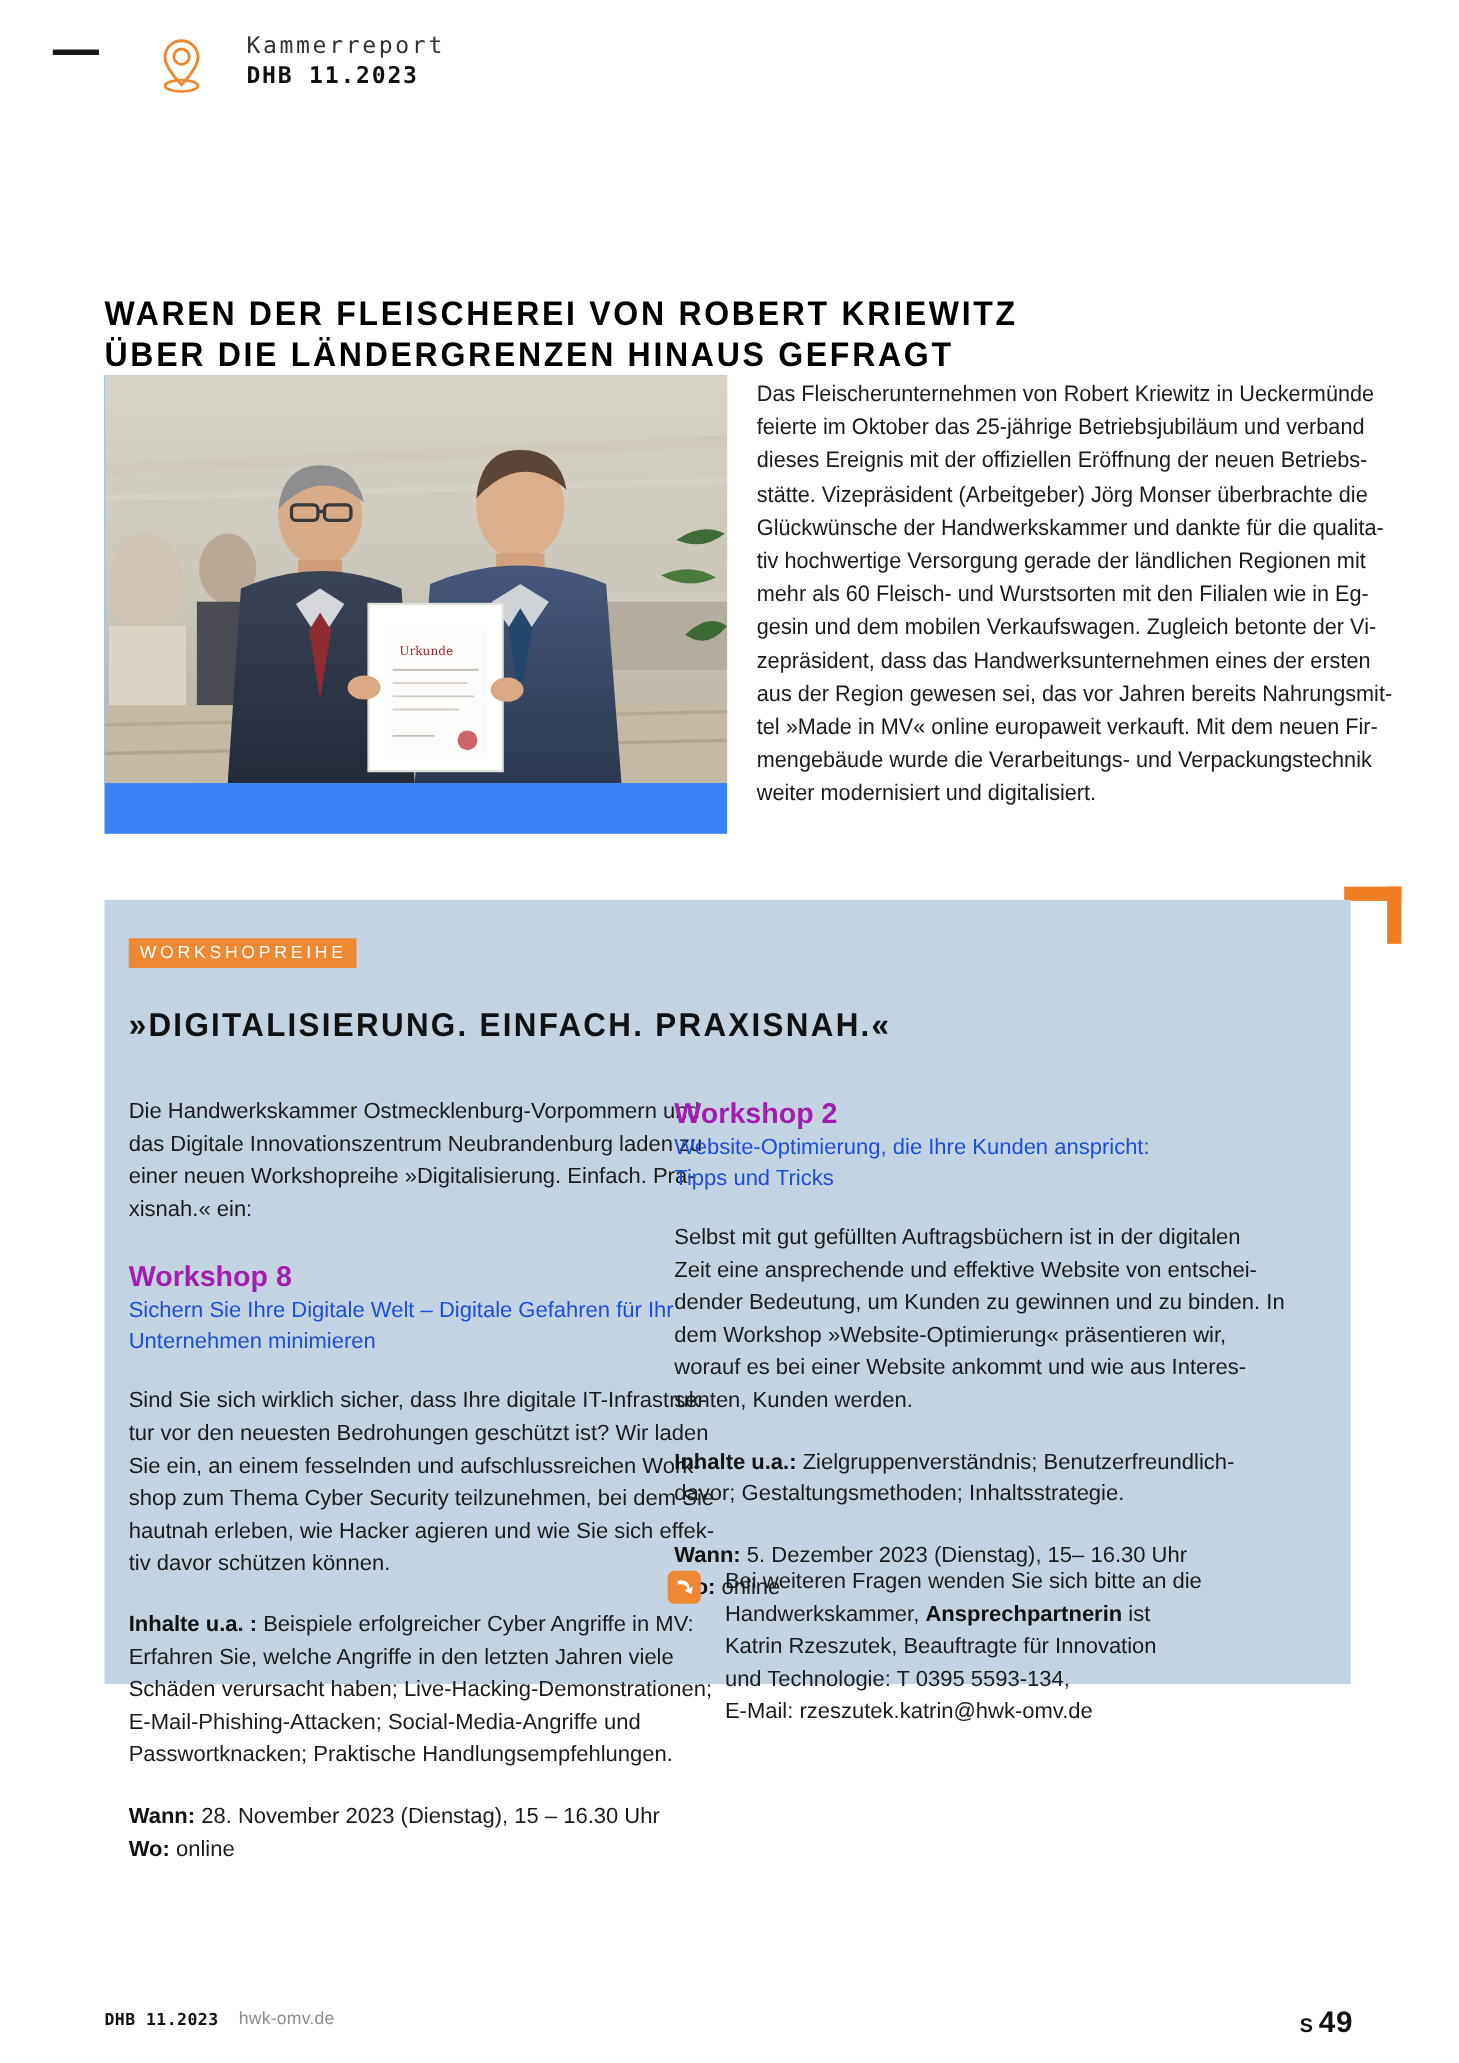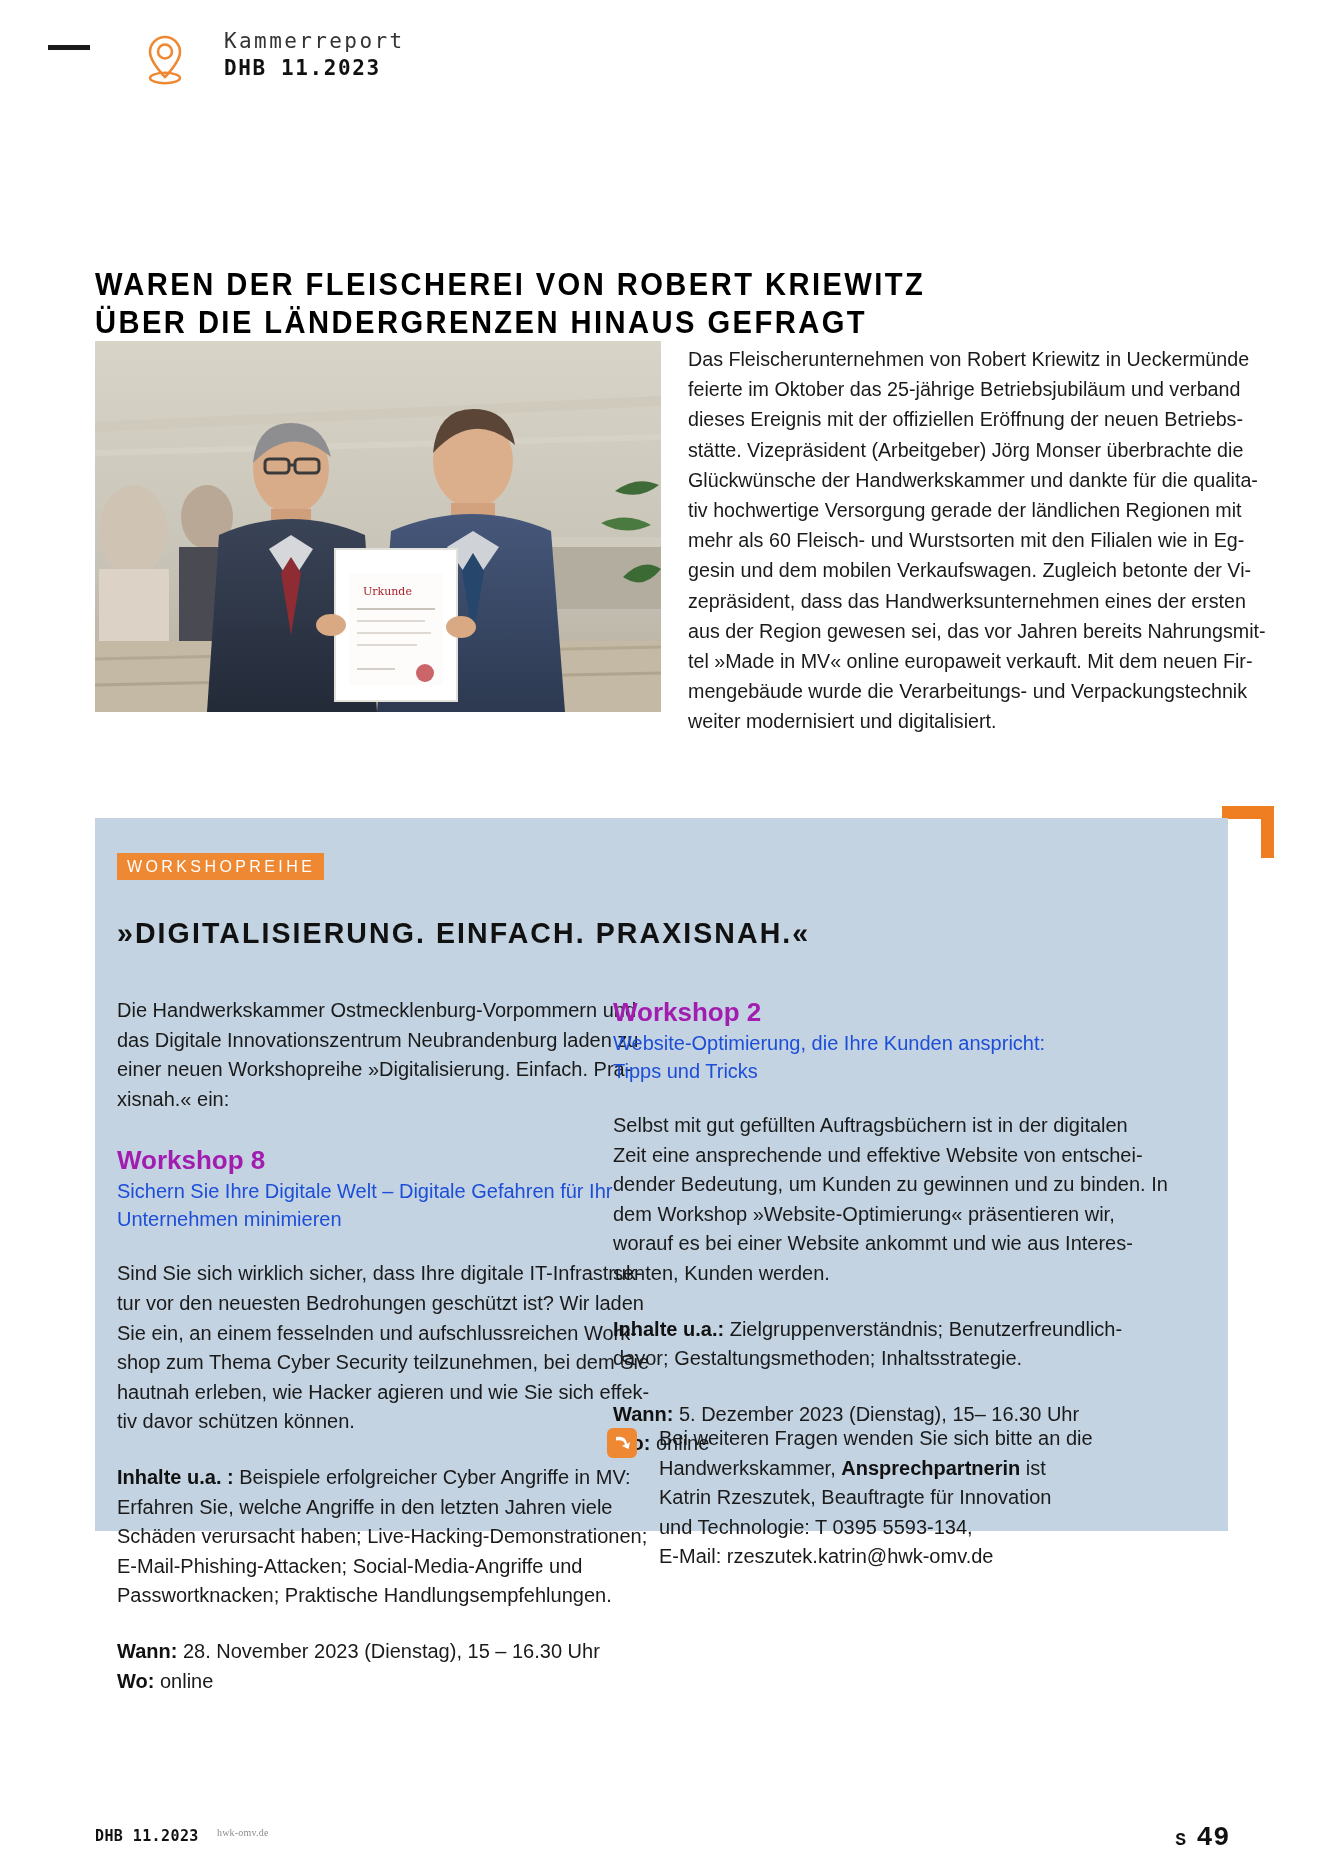--- a/index.html
+++ b/index.html
@@ -80,21 +80,21 @@
     transform-origin: left top;
   }
   .article-headline .hl-line { display: block; white-space: nowrap; }
 
   
   .photo {
     position: absolute;
     left: 95px;
     top: 341px;
     width: 566px;
-    height: 371px;
+    height: 417px;
     overflow: hidden;
     background: #3b82f6;
   }
   .photo svg { display: block; }
 
   
   .article-body {
     position: absolute;
     left: 688px;
     top: 344px;
@@ -236,31 +236,31 @@
     font-size: 15px;
     font-weight: bold;
     letter-spacing: 0.4px;
     color: #111111;
     white-space: nowrap;
   }
   .footer-url {
     position: absolute;
     left: 122px;
     top: 0;
-    font-family: Liberation Serif, serif;
-    font-size: 10px;
+    font-family: Liberation Sans, sans-serif;
+    font-size: 16px;
     letter-spacing: 0.2px;
     color: #8c8c8c;
     white-space: nowrap;
   }
   .footer-page {
     position: absolute;
     right: 0;
     top: -4px;
-    font-family: Liberation Mono, monospace;
+    font-family: Liberation Sans, sans-serif;
     color: #111111;
     white-space: nowrap;
   }
   .footer-page .pg-s {
     font-size: 18px;
     font-weight: bold;
     letter-spacing: 1px;
   }
   .footer-page .pg-n {
     font-size: 27px;

